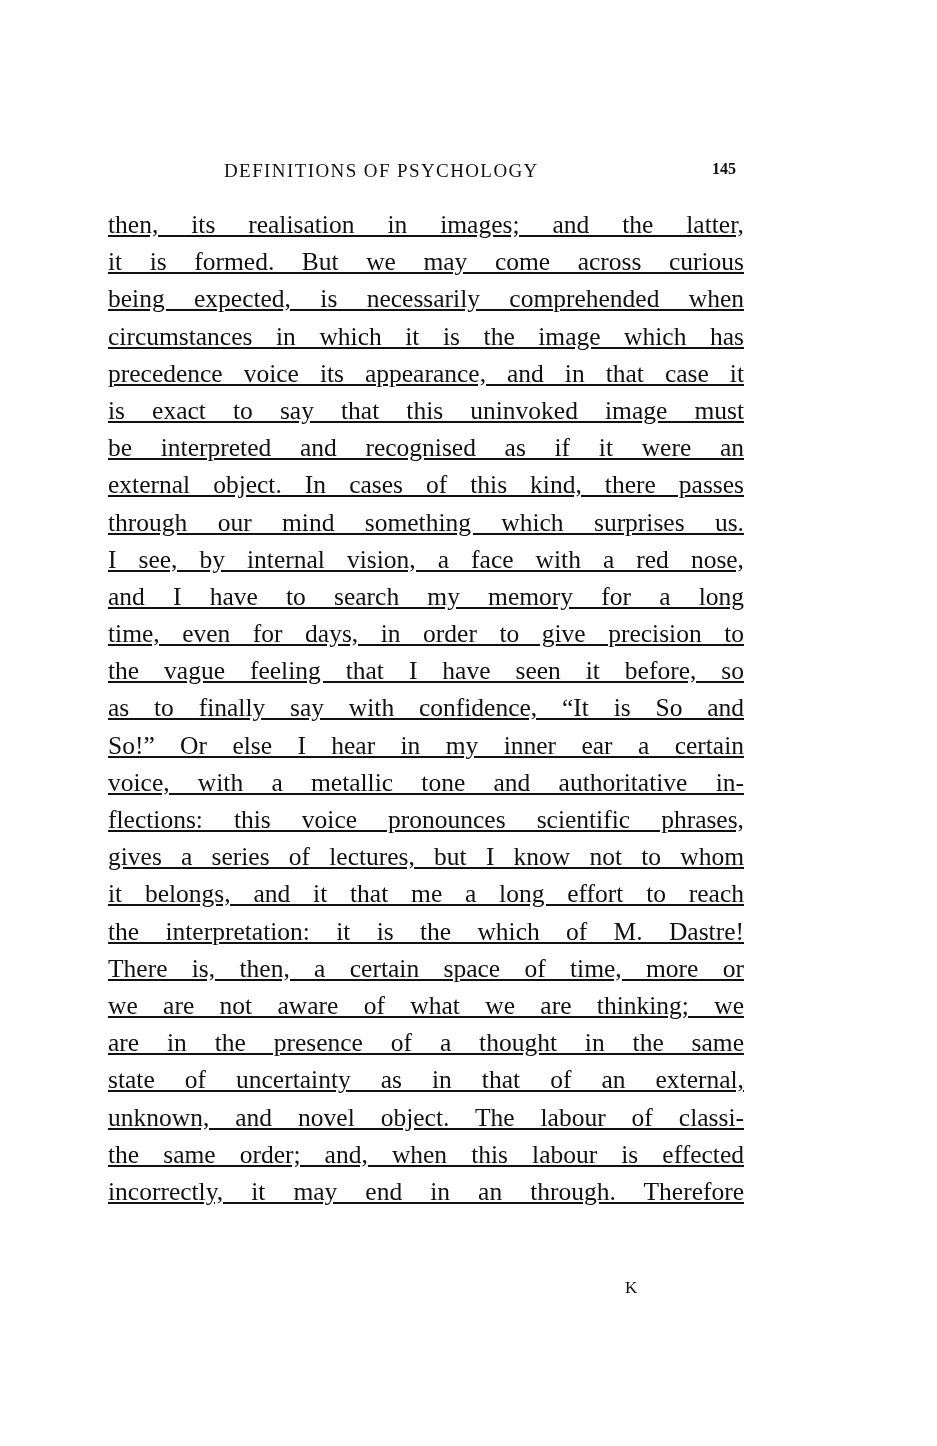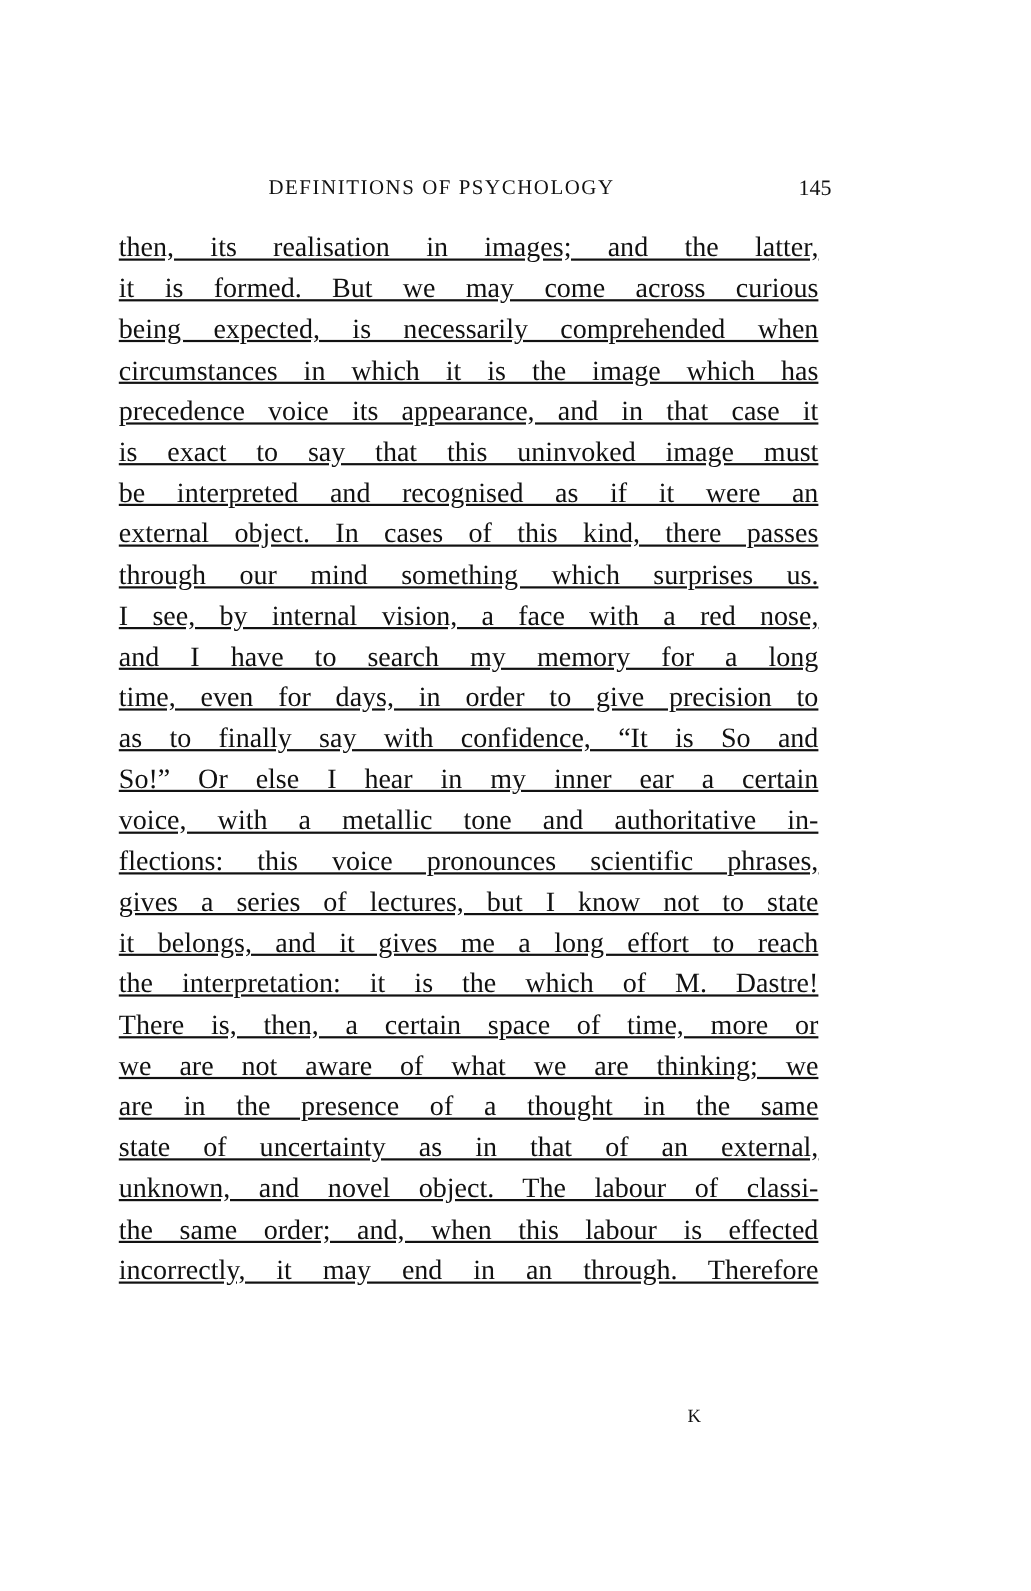--- a/index.html
+++ b/index.html
@@ -1,20 +1,20 @@
 <!DOCTYPE html>
 <html><head>
 <meta charset="utf-8">
 <style>
   html, body { margin: 0; padding: 0; background: #ffffff; }
   body { width: 937px; height: 1446px; position: relative; overflow: hidden;
          font-family: "Liberation Serif", "DejaVu Serif", serif; color: #111; }
-  .header { position: absolute; top: 160px; left: 244px; width: 512px; height: 30px; }
+  .header { position: absolute; top: 160px; left: 224px; width: 512px; height: 30px; }
   .running-head { position: absolute; left: 0; top: 0; font-size: 19px; letter-spacing: 1.4px; }
-  .page-number { position: absolute; right: 0; top: 0; font-size: 20px; }
+  .page-number { position: absolute; right: 0; top: 0; font-size: 16px; font-weight: bold; }
   .body-text { position: absolute; top: 206px; left: 108px; width: 636px; }
   .line { display: block; height: 37.2px; line-height: 37.2px; font-size: 25.5px;
           text-align: justify; text-align-last: justify; white-space: nowrap; overflow: visible; text-decoration: underline; }
   .signature { position: absolute; top: 1278px; left: 625px; font-size: 17px; }
 </style>
 </head>
 <body>
 
 <div class="header">
   <span class="running-head">DEFINITIONS OF PSYCHOLOGY</span>
@@ -27,26 +27,27 @@
     <span class="line">being expected, is necessarily comprehended when</span>
     <span class="line">circumstances in which it is the image which has</span>
     <span class="line">precedence voice its appearance, and in that case it</span>
     <span class="line">is exact to say that this uninvoked image must</span>
     <span class="line">be interpreted and recognised as if it were an</span>
     <span class="line">external object. In cases of this kind, there passes</span>
     <span class="line">through our mind something which surprises us.</span>
     <span class="line">I see, by internal vision, a face with a red nose,</span>
     <span class="line">and I have to search my memory for a long</span>
     <span class="line">time, even for days, in order to give precision to</span>
+    <span class="line">the vague feeling that I have seen it before, so</span>
     <span class="line">as to finally say with confidence, “It is So and</span>
     <span class="line">So!” Or else I hear in my inner ear a certain</span>
     <span class="line">voice, with a metallic tone and authoritative in-</span>
     <span class="line">flections: this voice pronounces scientific phrases,</span>
-    <span class="line">gives a series of lectures, but I know not to state</span>
-    <span class="line">it belongs, and it gives me a long effort to reach</span>
+    <span class="line">gives a series of lectures, but I know not to whom</span>
+    <span class="line">it belongs, and it that me a long effort to reach</span>
     <span class="line">the interpretation: it is the which of M. Dastre!</span>
     <span class="line">There is, then, a certain space of time, more or</span>
     <span class="line">we are not aware of what we are thinking; we</span>
     <span class="line">are in the presence of a thought in the same</span>
     <span class="line">state of uncertainty as in that of an external,</span>
     <span class="line">unknown, and novel object. The labour of classi-</span>
     <span class="line">the same order; and, when this labour is effected</span>
     <span class="line">incorrectly, it may end in an through. Therefore</span>
   </div>
 

